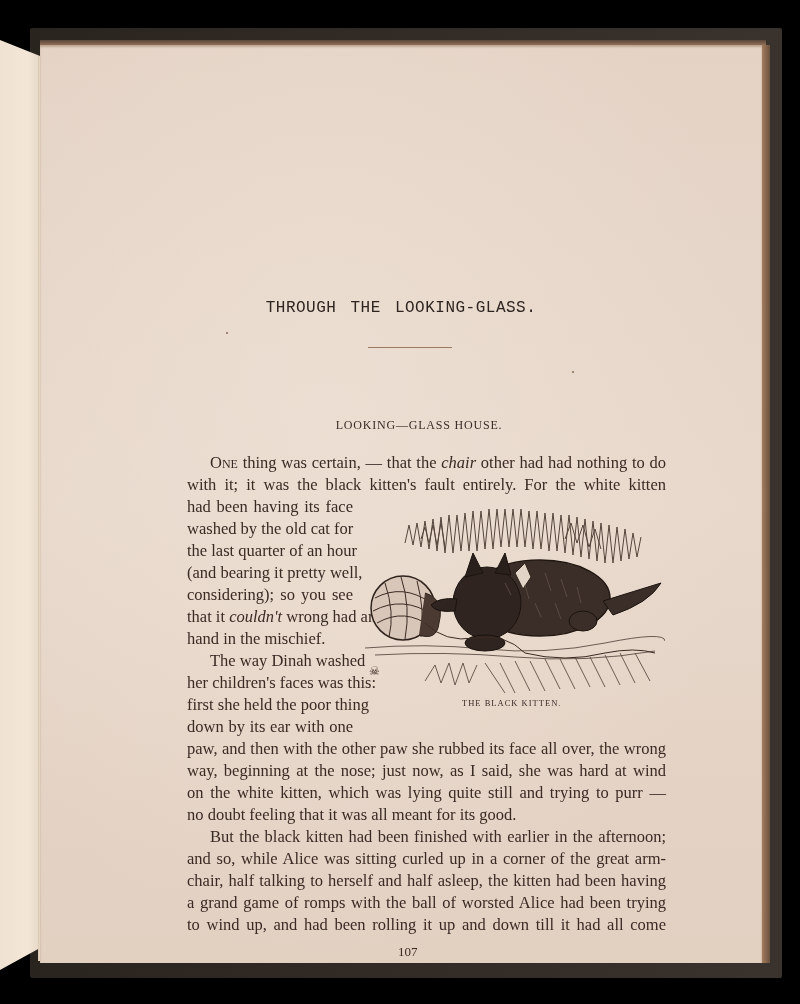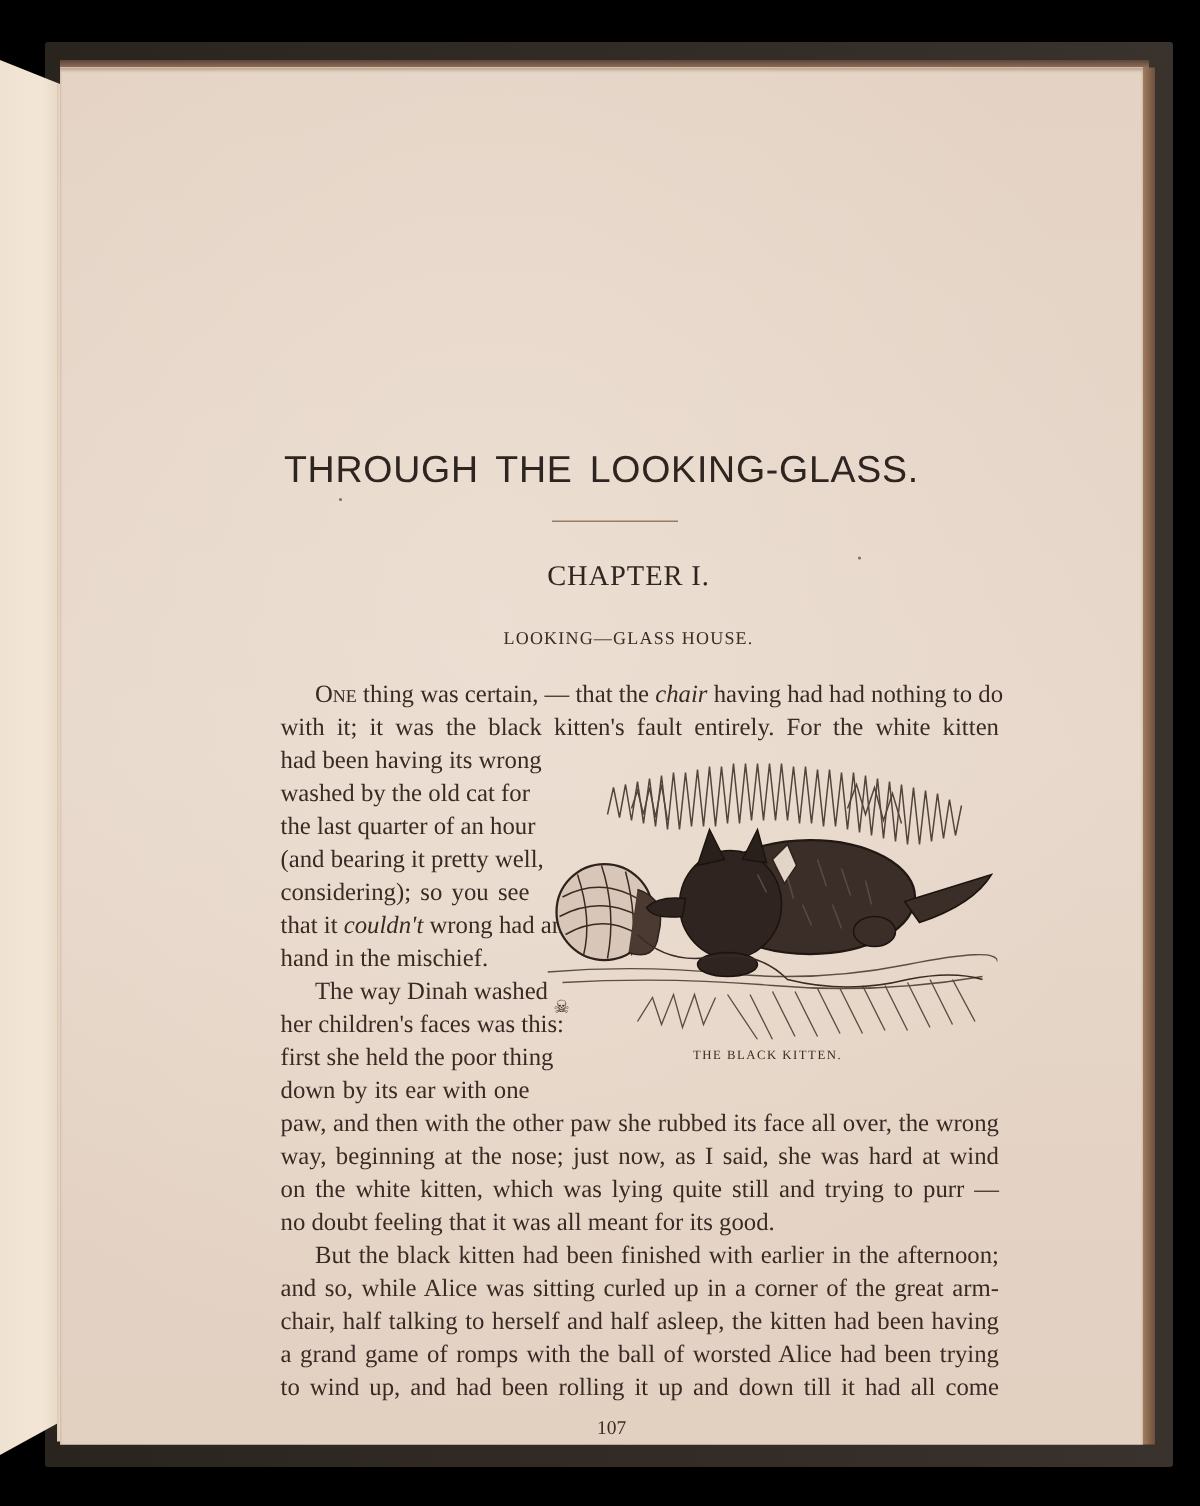--- a/index.html
+++ b/index.html
@@ -35,22 +35,22 @@
       position: absolute; left: 762px; top: 45px; width: 8px; height: 918px;
       background: linear-gradient(90deg, #a47c5c, #6b5140);
     }
     .page-edge-top {
       position: absolute; left: 40px; top: 40px; width: 726px; height: 6px;
       background: linear-gradient(180deg, #5a4638, #9b7660);
     }
     .content { position: absolute; left: 0; top: 0; width: 100%; height: 100%; color: #3b2a24; }
     .title {
       position: absolute; left: 0; right: 0; top: 254px; text-align: center;
-      font-family: Liberation Sans, sans-serif;
-      font-size: 25px; letter-spacing: 0.5px; color: #2e2420; word-spacing: 4px;
+      font-family: Liberation Mono, monospace;
+      font-size: 16px; letter-spacing: 0.5px; color: #2e2420; word-spacing: 4px;
     }
     .rule {
       position: absolute; left: 328px; top: 302px; width: 84px; height: 1px;
       background: #9a7a62;
     }
     .chapter {
       position: absolute; left: 0; right: 0; top: 329px; text-align: center;
       font-size: 19px; letter-spacing: 0.6px; color: #2f2521;
       padding-left: 36px;
     }
@@ -87,28 +87,27 @@
 <div class="page-edge-top"></div>
 <div class="page-edge-right"></div>
 
 <div class="page">
   <div class="content">
     <div class="speck" style="left:186px;top:287px;"></div>
     <div class="speck" style="left:532px;top:326px;"></div>
 
     <div class="title">THROUGH THE LOOKING-GLASS.</div>
     <div class="rule"></div>
-    <div class="chapter">CHAPTER I.</div>
     <div class="subtitle">LOOKING—GLASS HOUSE.</div>
 
     <div class="line full" style="top:407px; left:170px; width:456px;">
-      <span class="sc">One</span><span> thing was certain, — that the </span><em>chair</em><span> having had had nothing to do</span>
+      <span class="sc">One</span><span> thing was certain, — that the </span><em>chair</em><span> other had had nothing to do</span>
     </div>
     <div class="line full" style="top:429px;">with it; it was the black kitten's fault entirely.  For the white kitten</div>
-    <div class="line narrow" style="top:451px;">had been having its wrong</div>
+    <div class="line narrow" style="top:451px;">had been having its face</div>
     <div class="line narrow" style="top:473px;">washed by the old cat for</div>
     <div class="line narrow" style="top:495px;">the last quarter of an hour</div>
     <div class="line narrow" style="top:517px;">(and bearing it pretty well,</div>
     <div class="line narrow" style="top:539px;">considering); so you see</div>
     <div class="line narrow" style="top:561px;">
       <span>that it </span><em>couldn't</em><span> wrong had any</span>
     </div>
     <div class="line narrow" style="top:583px; text-align-last:left;">hand in the mischief.</div>
     <div class="line narrow" style="top:605px; left:170px; width:143px;">The way Dinah washed</div>
     <div class="line narrow" style="top:627px;">her children's faces was this:</div>

